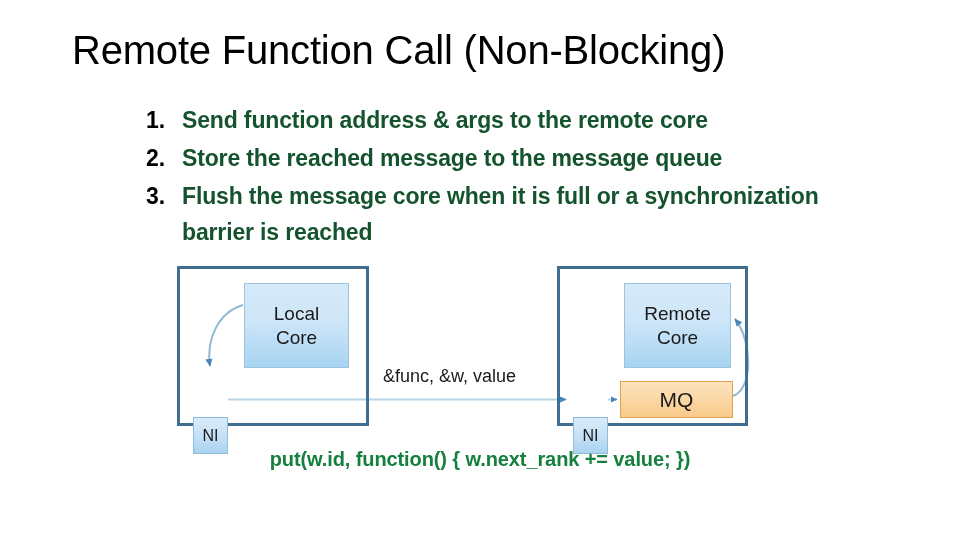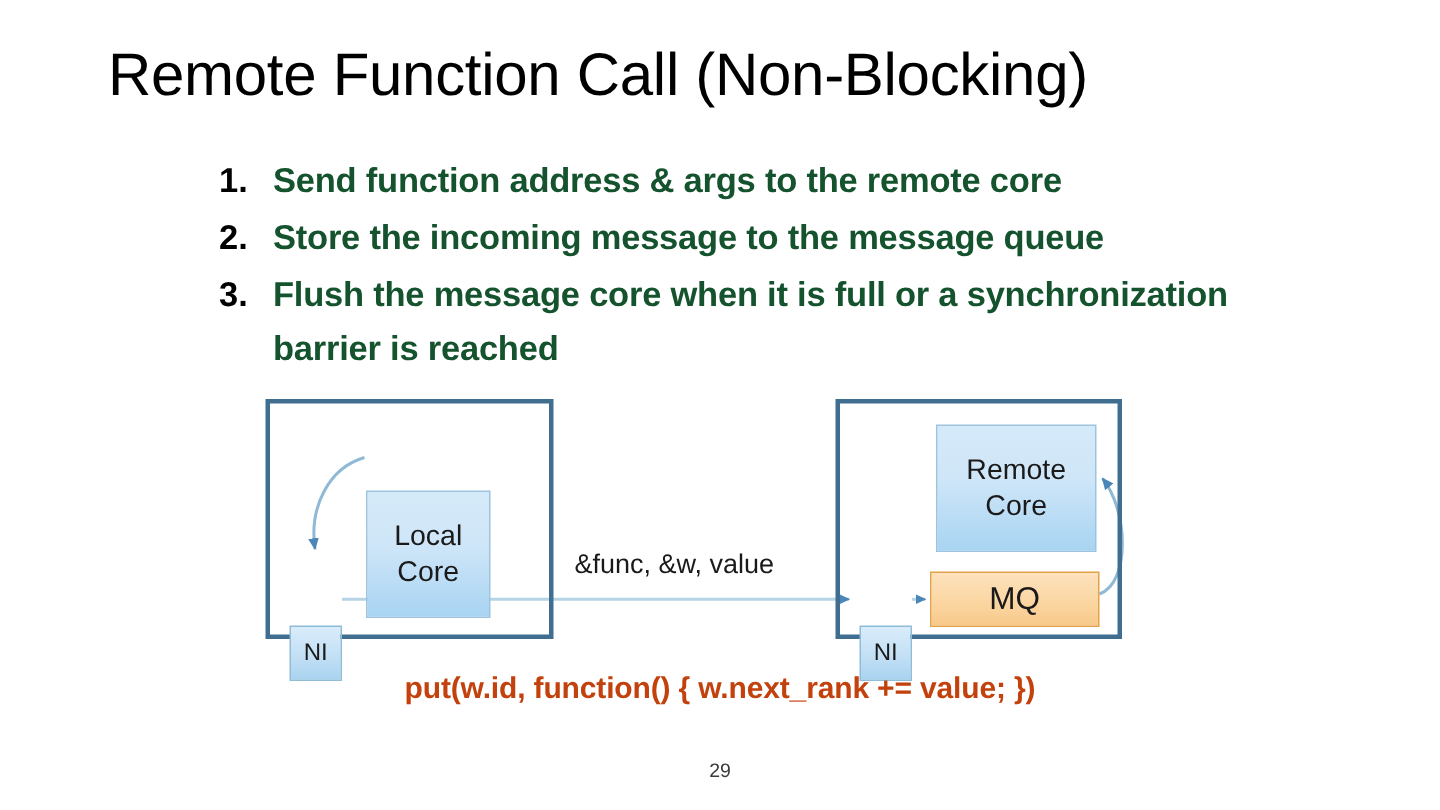--- a/index.html
+++ b/index.html
@@ -90,21 +90,21 @@
     background: linear-gradient(to bottom, #d5eaf9 0%, #cfe6f8 42%, #a8d4f2 100%);
     display: flex;
     flex-direction: column;
     align-items: center;
     justify-content: center;
     font-size: 19px;
     line-height: 24px;
     color: #1a1a1a;
     text-align: center;
   }
-  #box-local-core  { left: 244px; top: 283px; width: 83px; height: 85px; margin-top: 44px; }
+  #box-local-core  { left: 244px; top: 283px; width: 105px; height: 85px; }
   #box-remote-core { left: 624px; top: 283px; width: 107px; height: 85px; text-align: right; }
 
   .ni-box {
     position: absolute;
     box-sizing: border-box;
     border: 1px solid #8fbcd9;
     background: linear-gradient(to bottom, #d9ecfa 0%, #c3e0f5 55%, #a9d3f0 100%);
     display: flex;
     align-items: center;
     justify-content: center;
@@ -139,21 +139,21 @@
 
   
   #code-caption {
     position: absolute;
     left: 0;
     top: 448px;
     width: 960px;
     text-align: center;
     font-size: 20px;
     font-weight: 600;
-    color: #c2410c;
+    color: #15803d;
     letter-spacing: -0.1px;
   }
 
   
   #page-number {
     position: absolute;
     left: 0;
     top: 506px;
     width: 960px;
     text-align: center;
@@ -168,21 +168,21 @@
 
   <div id="slide-title">Remote Function Call (Non-Blocking)</div>
 
   <div id="bullet-list">
     <div class="bullet-row">
       <div class="bullet-num">1.</div>
       <div class="bullet-text">Send function address &amp; args to the remote core</div>
     </div>
     <div class="bullet-row">
       <div class="bullet-num">2.</div>
-      <div class="bullet-text">Store the incoming message to the message queue</div>
+      <div class="bullet-text">Store the reached message to the message queue</div>
     </div>
     <div class="bullet-row">
       <div class="bullet-num">3.</div>
       <div class="bullet-text">Flush the message core when it is full or a synchronization barrier is reached</div>
     </div>
   </div>
 
   <svg id="diagram-svg" width="960" height="540" viewBox="0 0 960 540">
     <defs>
       <marker id="arrowBlue" markerWidth="9" markerHeight="9" refX="7.2" refY="4.5" orient="auto" markerUnits="userSpaceOnUse">
@@ -220,15 +220,14 @@
     <span>NI</span>
   </div>
   <div id="box-mq">
     <span>MQ</span>
   </div>
 
   <div id="wire-label">&amp;func, &amp;w, value</div>
 
   <div id="code-caption">put(w.id, function() { w.next_rank += value; })</div>
 
-  <div id="page-number">29</div>
 
 </div>
 
 </body></html>

